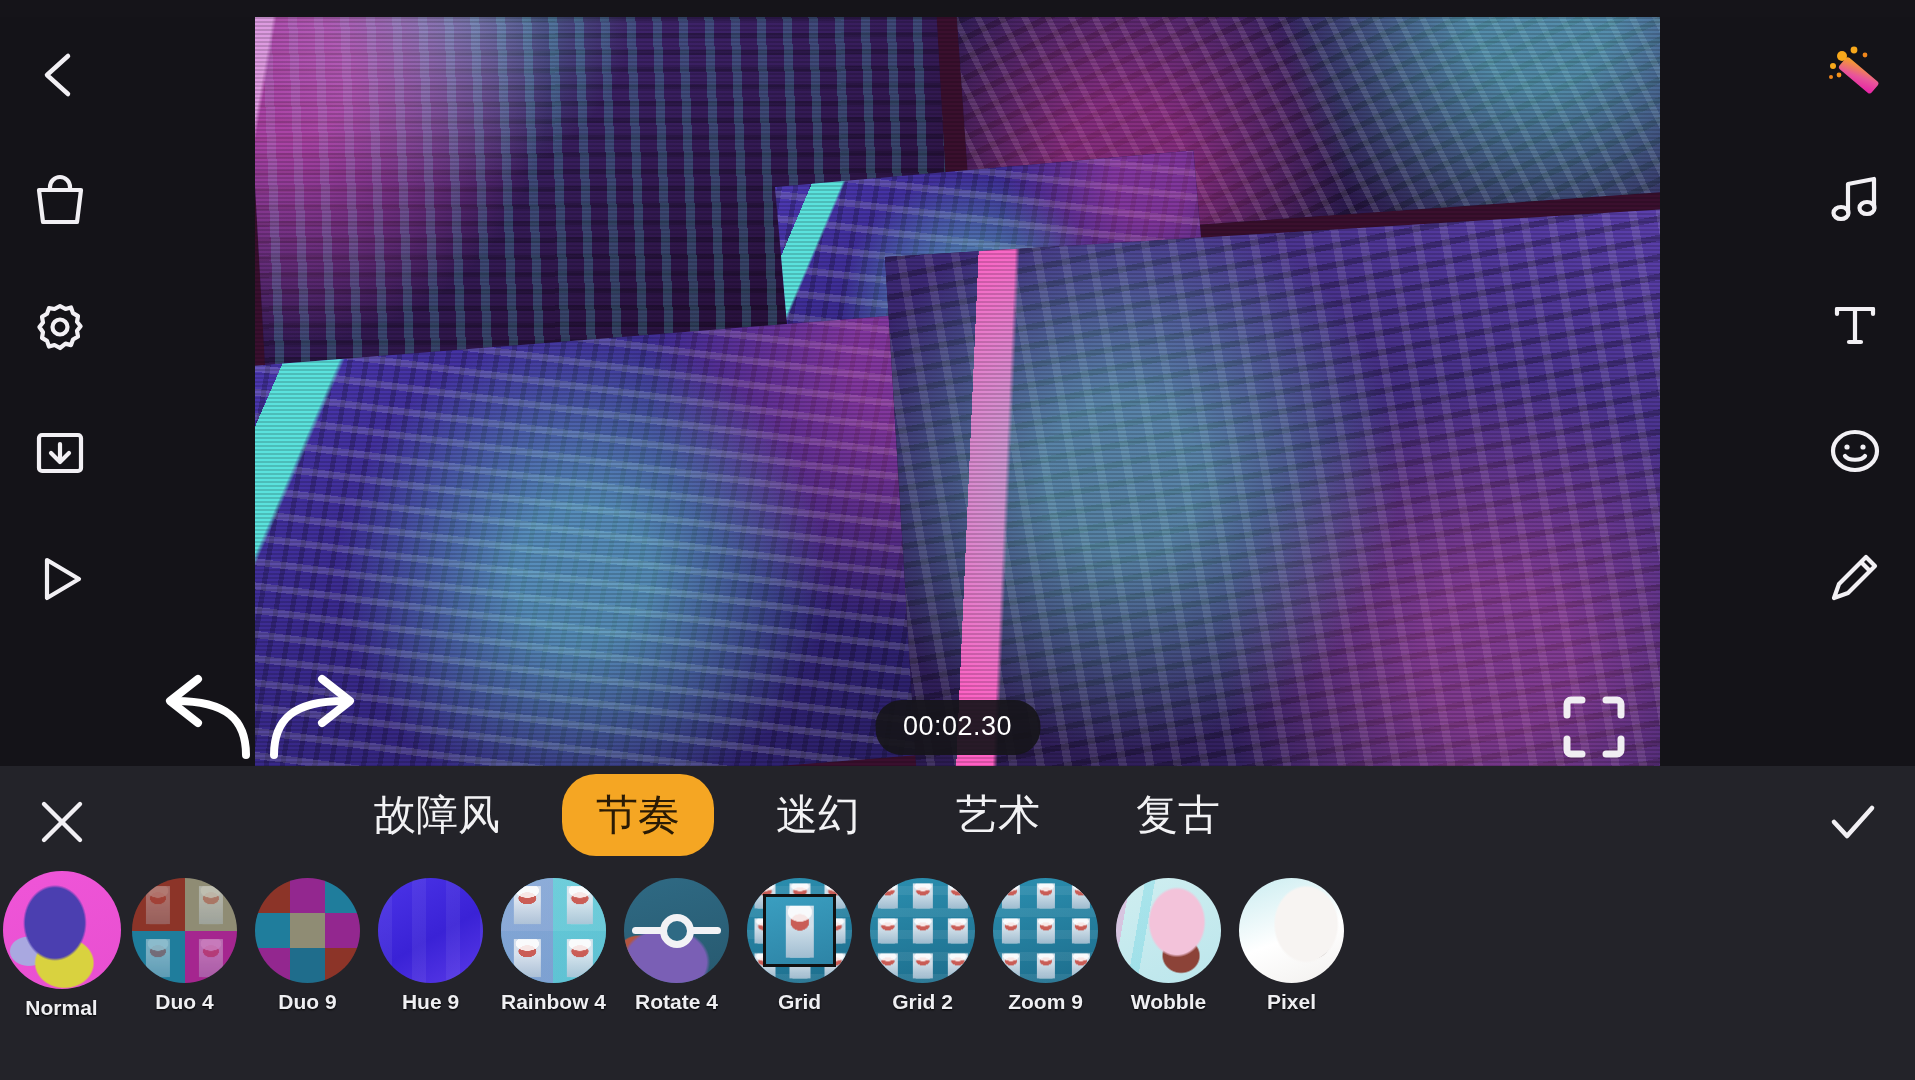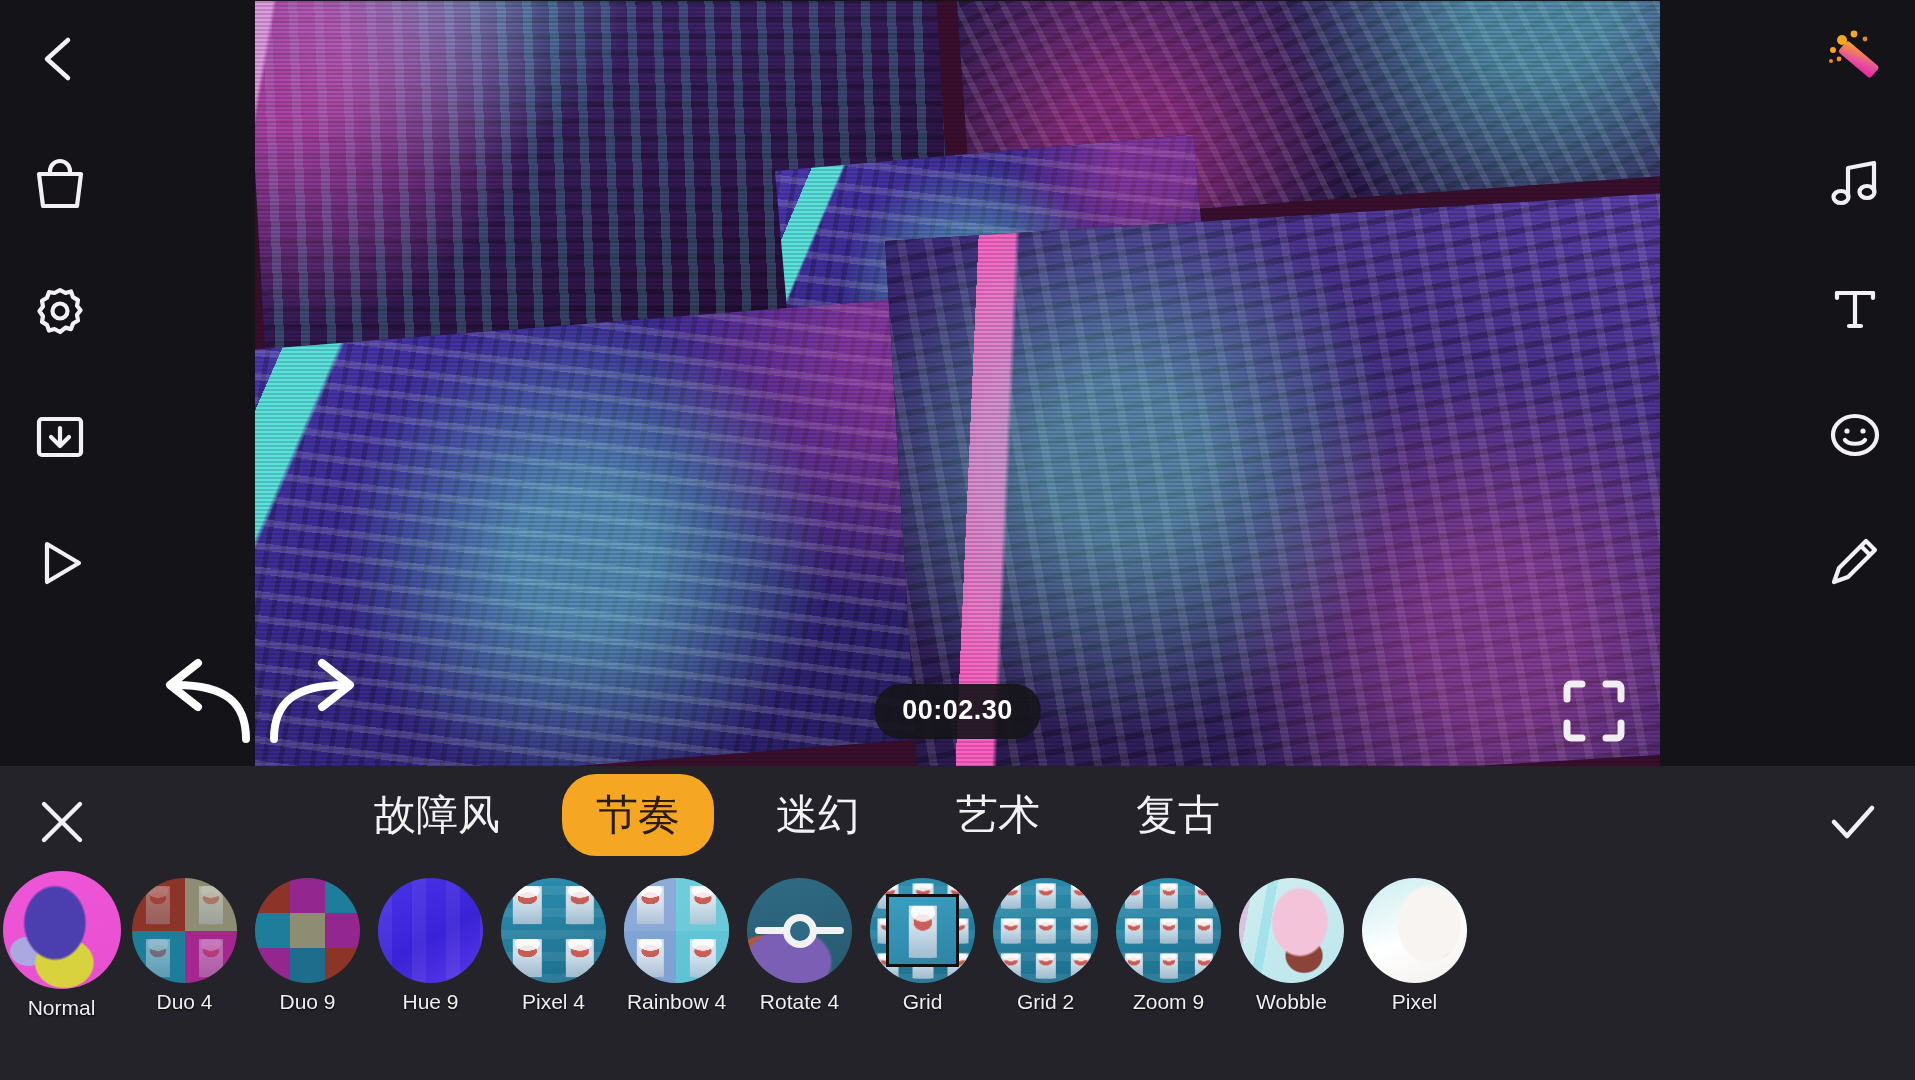--- a/index.html
+++ b/index.html
@@ -5,21 +5,21 @@
   * { margin:0; padding:0; box-sizing:border-box; }
   html, body {
     width:1915px; height:1080px;
     background:#151419;
     font-family:"Liberation Sans", sans-serif;
     overflow:hidden;
   }
   #app { position:relative; width:1915px; height:1080px; background:#151419; }
 
   
-  .editor { position:absolute; left:0; top:1px; width:1915px; height:766px; background:#141318;font-weight:bold; }
+  .editor { position:absolute; left:0; top:17px; width:1915px; height:766px; background:#141318; }
 
   
   .rail-left { position:absolute; left:0; top:0; width:255px; height:766px; z-index:6; }
   .rail-right { position:absolute; right:0; top:0; width:255px; height:766px; z-index:6; }
   .rail-btn {
     position:absolute; width:92px; height:92px;
     display:flex; align-items:center; justify-content:center;
   }
   .rail-left .rail-btn { left:14px; }
   .rail-right .rail-btn { right:14px; }
@@ -99,21 +99,21 @@
   .tabs { position:absolute; left:340px; top:8px; display:flex; align-items:center; gap:0; }
   .tab {
     color:#f2f2f4; font-size:42px; line-height:1;
     padding:20px 34px; border-radius:34px; white-space:nowrap;
   }
   .tab.active { background:#f5a623; color:#2a1b05; }
   .tabs .tab + .tab { margin-left:28px; }
 
   
   .strip { position:absolute; left:0; top:112px; width:1794px; height:202px;
-           display:flex; align-items:flex-start; padding-left:0; }
+           display:flex; align-items:flex-start; padding-left:0;font-weight:bold; }
   .fitem { position:relative; width:123px; flex:0 0 123px; display:flex;
            flex-direction:column; align-items:center; }
   .thumb { width:105px; height:105px; border-radius:50%; overflow:hidden;
            position:relative; background:#2b2b33; }
   .fitem.sel .thumb { width:118px; height:118px; margin-top:-7px; }
   .flabel { margin-top:7px; color:#efeff2; font-size:21px; text-shadow:0 1px 2px #000;
             white-space:nowrap; }
 
   
   .t-portrait-magenta {
@@ -368,40 +368,20 @@
         <div class="flabel">Duo 9</div>
       </div>
 
       <div class="fitem">
         <div class="thumb">
             <div class="t-hue"></div>
           </div>
         <div class="flabel">Hue 9</div>
       </div>
 
-      <div class="fitem">
-        <div class="thumb">
-          <div class="t-blue"></div>
-          <div class="t-quad">
-            <div class="t-cell">
-                <div class="t-fig" style="width:54%"></div>
-              </div>
-              <div class="t-cell">
-                <div class="t-fig" style="width:54%"></div>
-              </div>
-            <div class="t-cell">
-                <div class="t-fig" style="width:54%"></div>
-              </div>
-              <div class="t-cell">
-                <div class="t-fig" style="width:54%"></div>
-              </div>
-          </div>
-        </div>
-        <div class="flabel">Pixel 4</div>
-      </div>
 
       <div class="fitem">
         <div class="thumb">
           <div class="t-rainbow"></div>
           <div class="t-quad">
             <div class="t-cell">
                 <div class="t-fig" style="width:50%"></div>
               </div>
               <div class="t-cell">
                 <div class="t-fig" style="width:50%"></div>

